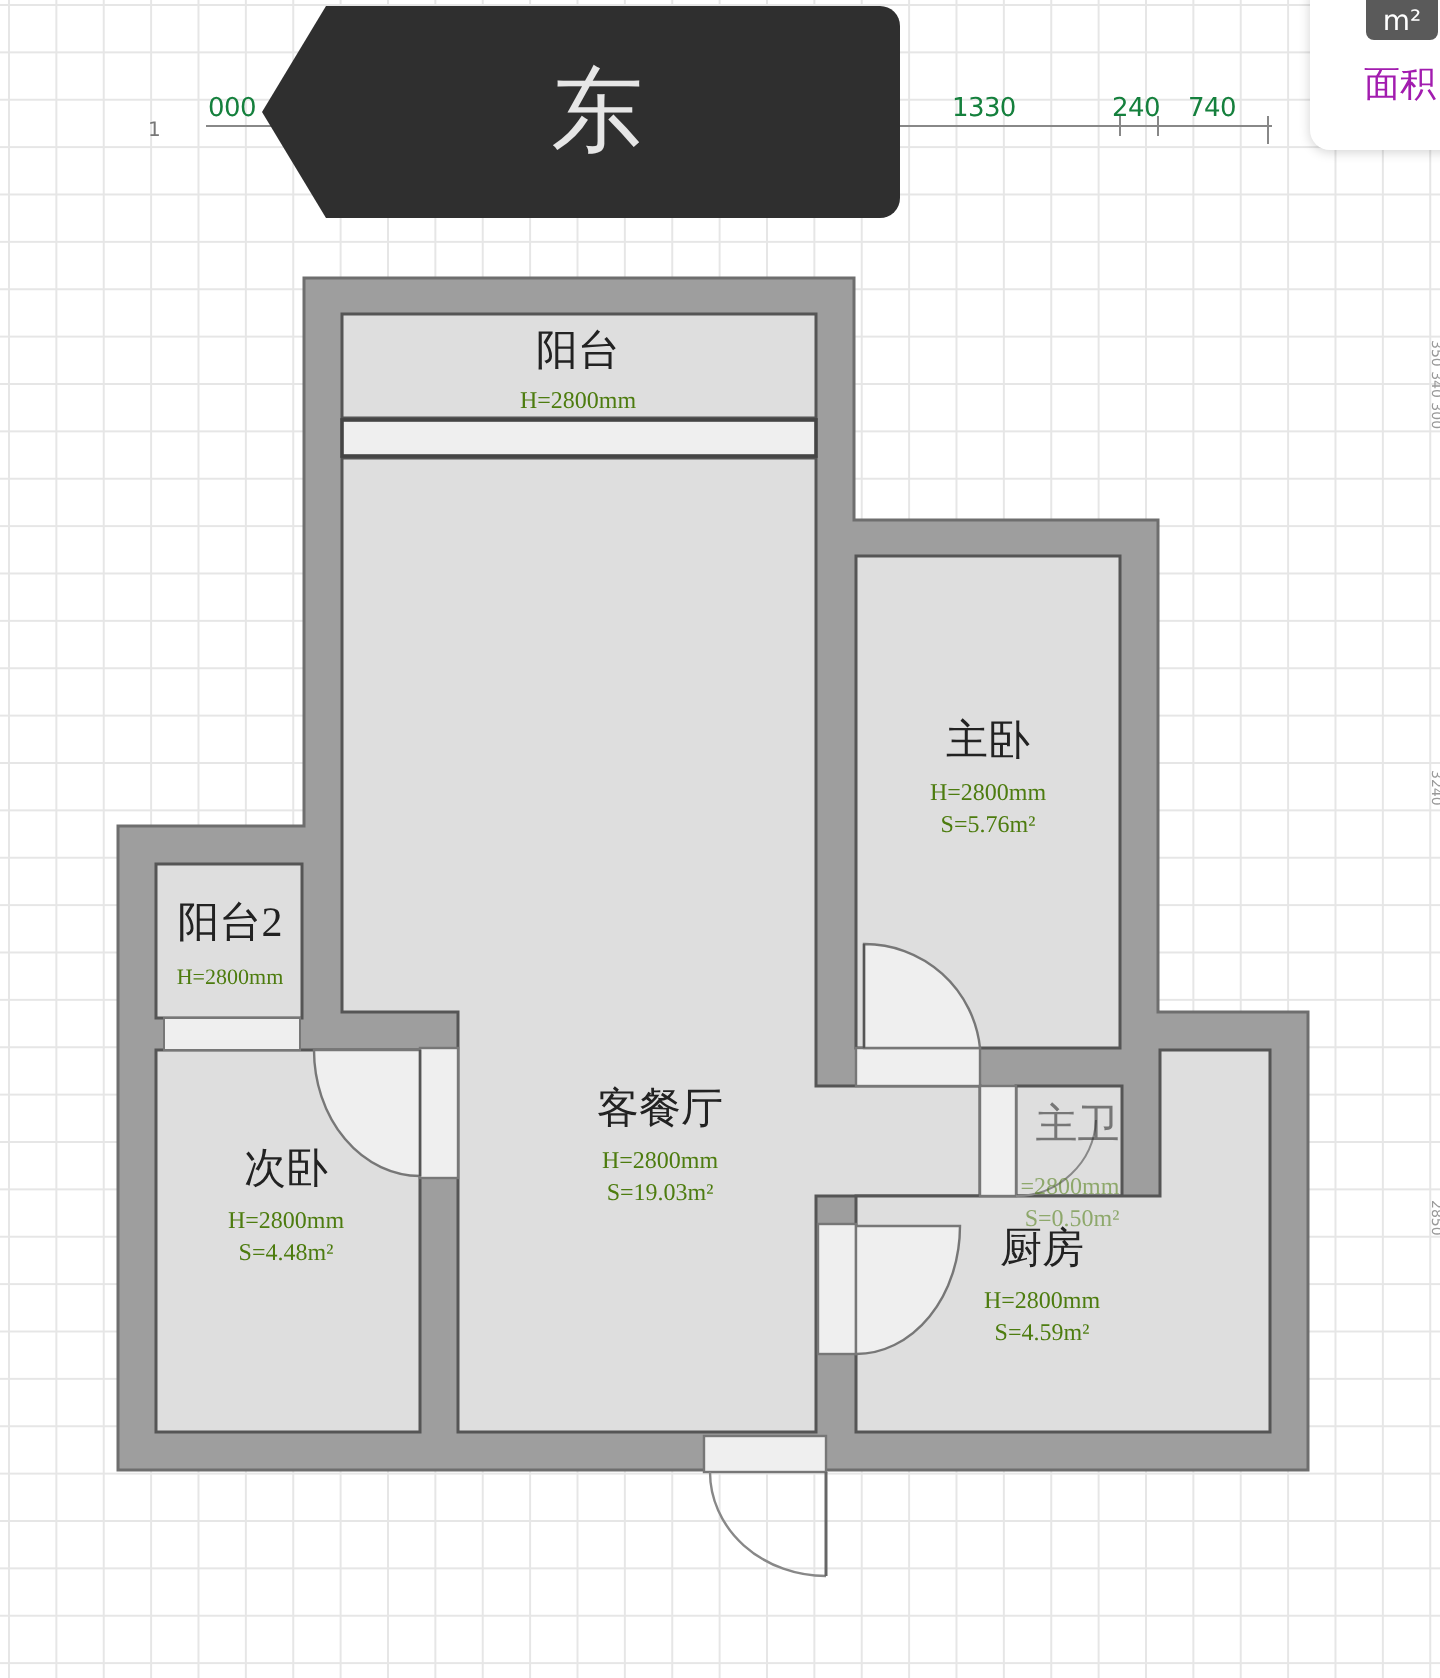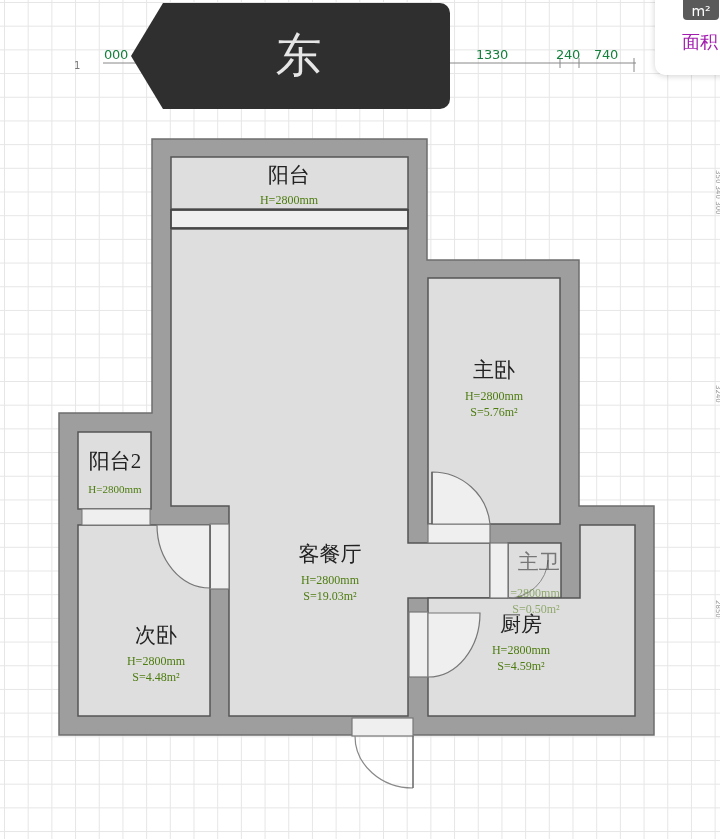--- a/index.html
+++ b/index.html
@@ -169,21 +169,21 @@
   <span class="room-meta" style="margin-top:6px">H=2800mm</span>
   <span class="room-meta">S=19.03m²</span>
 </div>
 
 <div class="room-text faded" style="left:535px; top:550px;text-align:right;">
   <span class="room-name">主卫</span>
   <span class="room-meta" style="margin-top:11px">=2800mm</span>
   <span class="room-meta">S=0.50m²</span>
 </div>
 
-<div class="room-text" style="left:143px; top:623px;margin-left:13px;">
+<div class="room-text" style="left:143px; top:572px;">
   <span class="room-name">次卧</span>
   <span class="room-meta" style="margin-top:6px">H=2800mm</span>
   <span class="room-meta">S=4.48m²</span>
 </div>
 
 <div class="room-text" style="left:521px; top:612px;">
   <span class="room-name">厨房</span>
   <span class="room-meta" style="margin-top:6px">H=2800mm</span>
   <span class="room-meta">S=4.59m²</span>
 </div>

